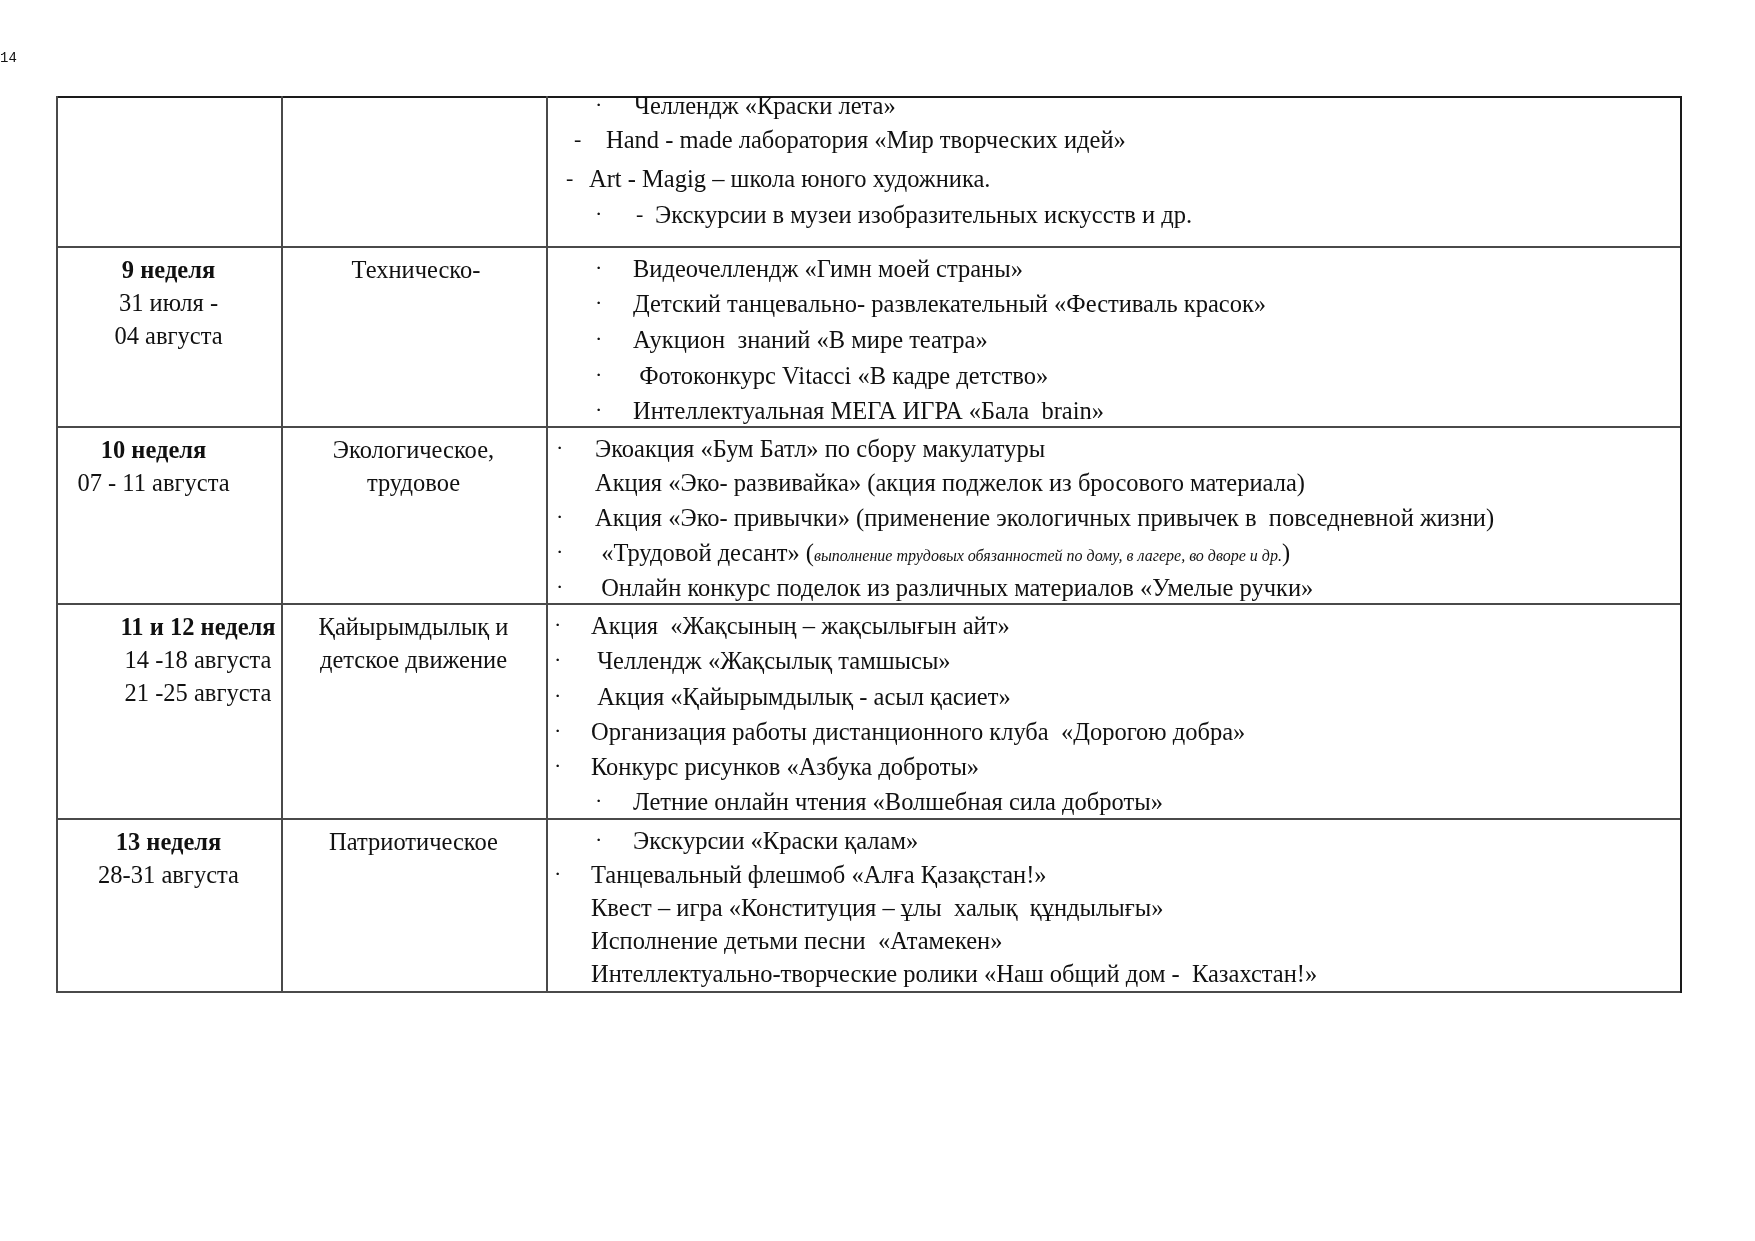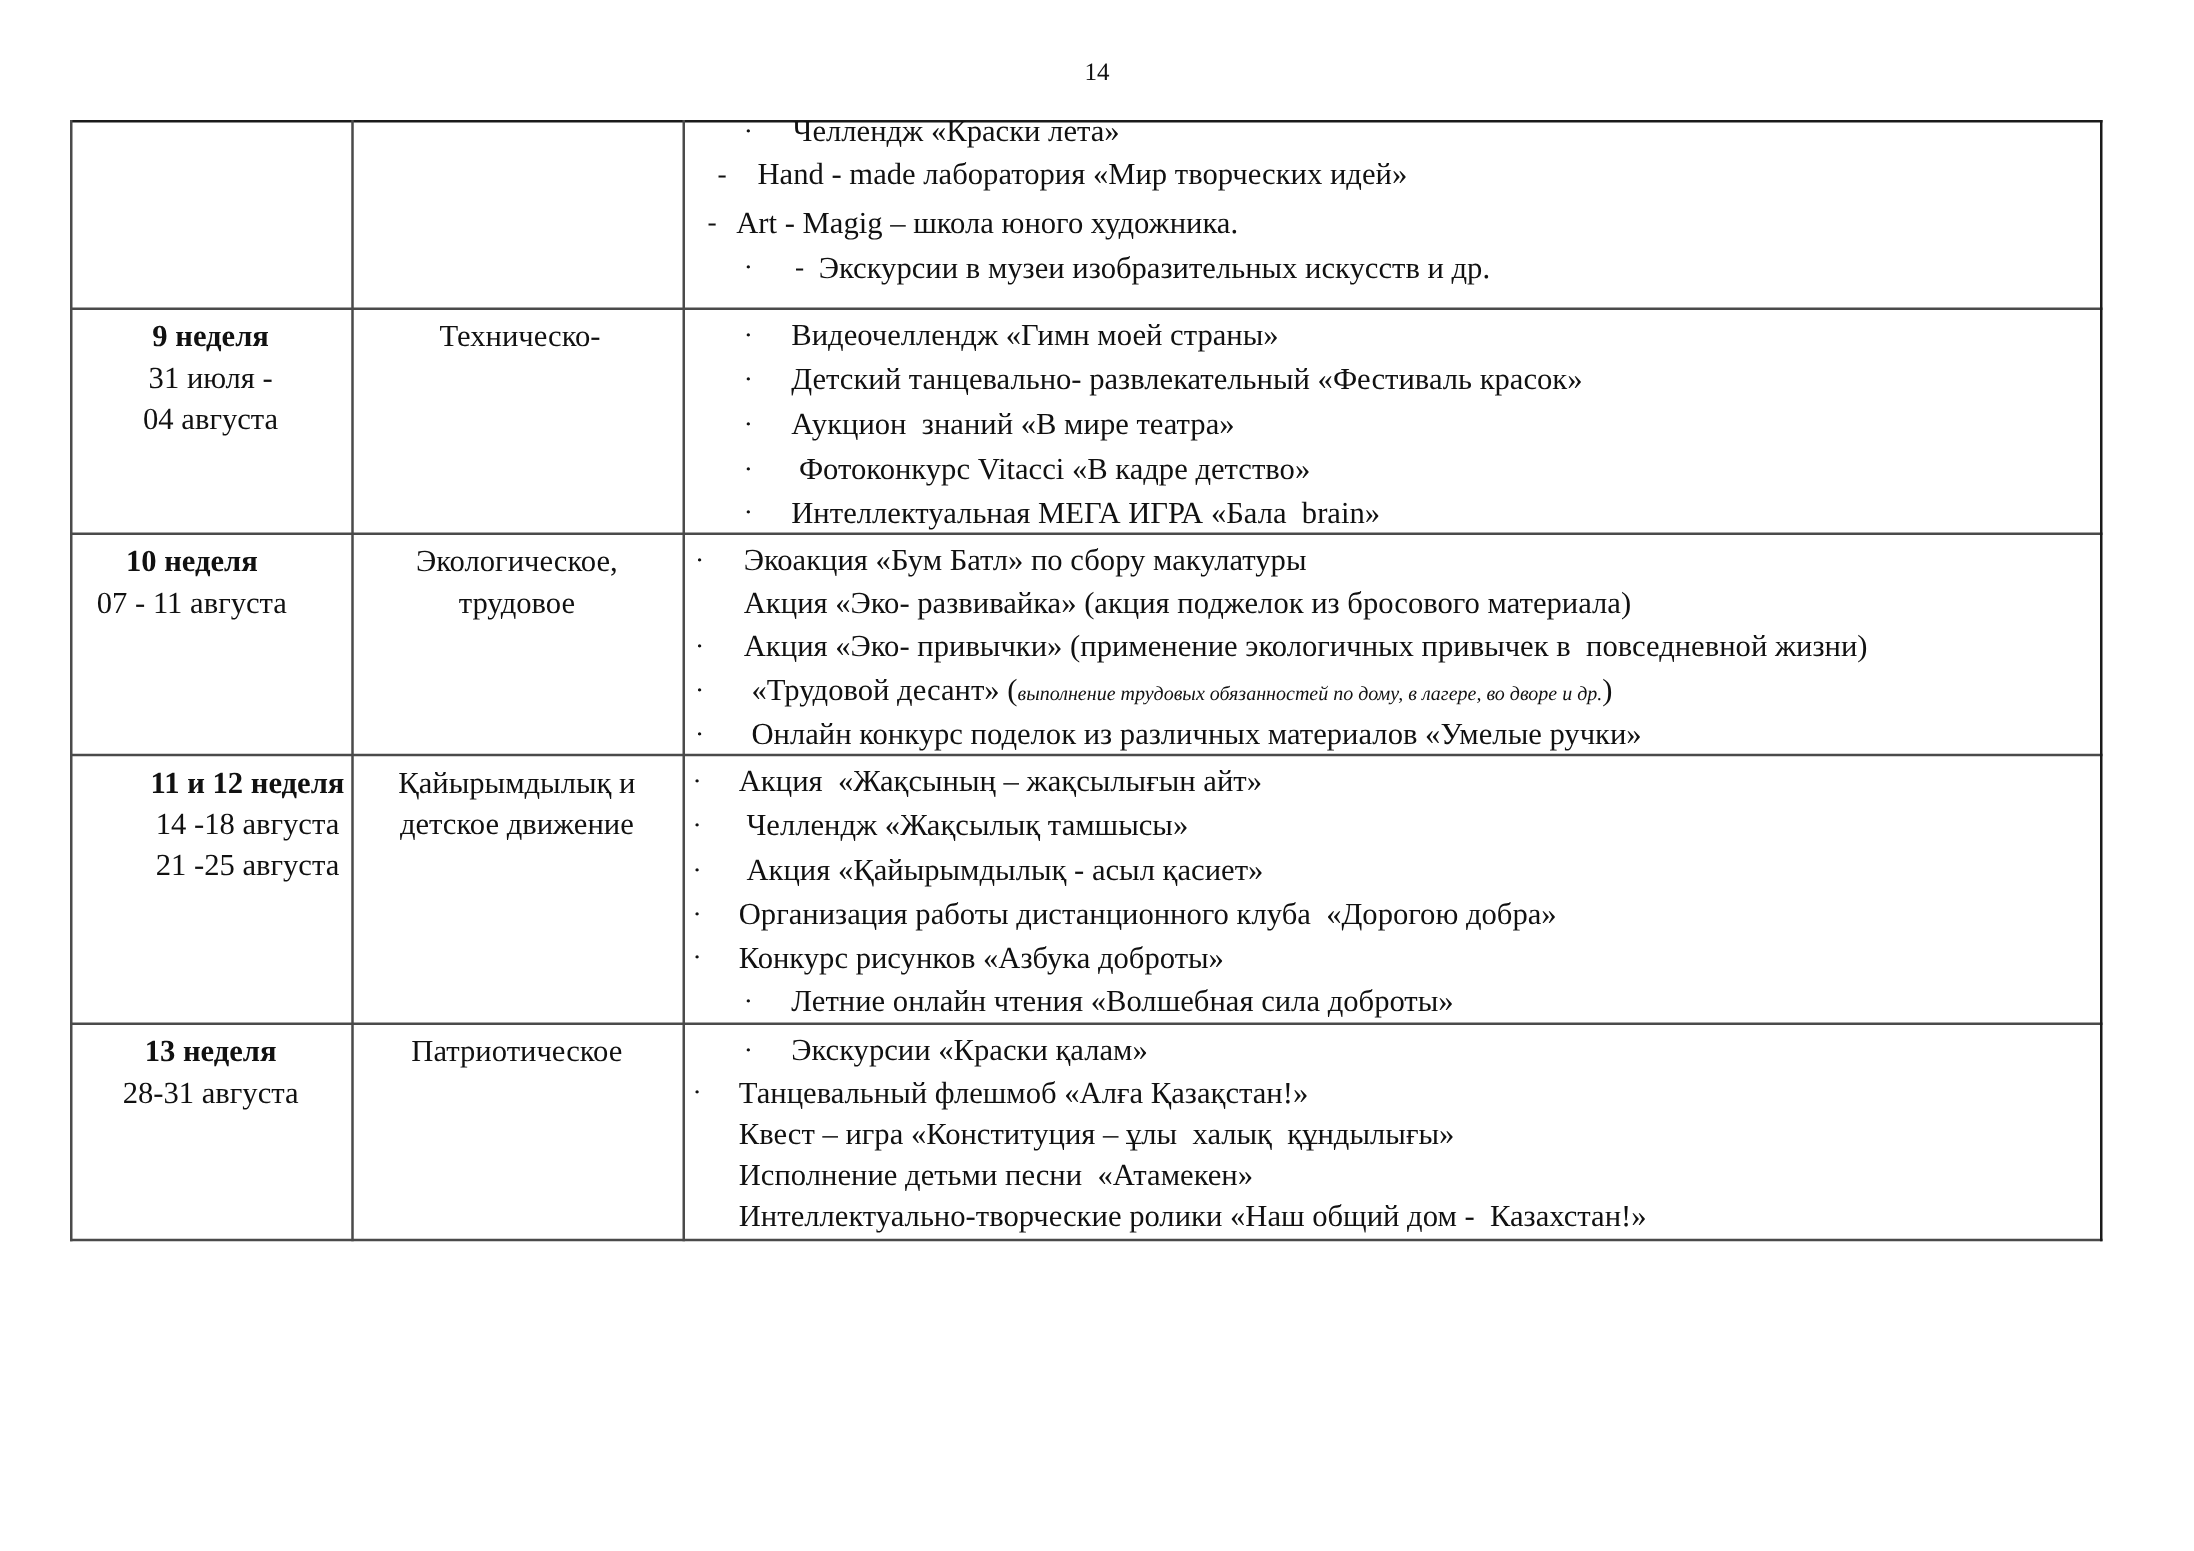--- a/index.html
+++ b/index.html
@@ -3,21 +3,21 @@
 <meta charset="utf-8">
 <style>
   html, body { margin: 0; padding: 0; background: #ffffff; }
   body {
     width: 1755px; height: 1241px; position: relative; overflow: hidden;
     font-family: "Liberation Serif", "DejaVu Serif", serif;
     color: #111111;
   }
   .page-number {
     position: absolute; left: 0; width: 1755px; top: 46px;
-    text-align: center; font-size: 20px; line-height: 24px;
+    text-align: left; font-size: 14px; line-height: 24px; font-family: Liberation Mono, monospace;
   }
   .table {
     position: absolute; left: 56px; top: 96px; width: 1625px; height: 896px;
   }
   .hline, .vline { position: absolute; background: #4a4a4a; }
   .hline { height: 2px; left: 0; width: 1626px; }
   .vline { width: 2px; top: 0; height: 897px; }
   .hline.top { background: #1a1a1a; }
   .cell-center {
     position: absolute; text-align: center; font-size: 24.5px; line-height: 33px;

